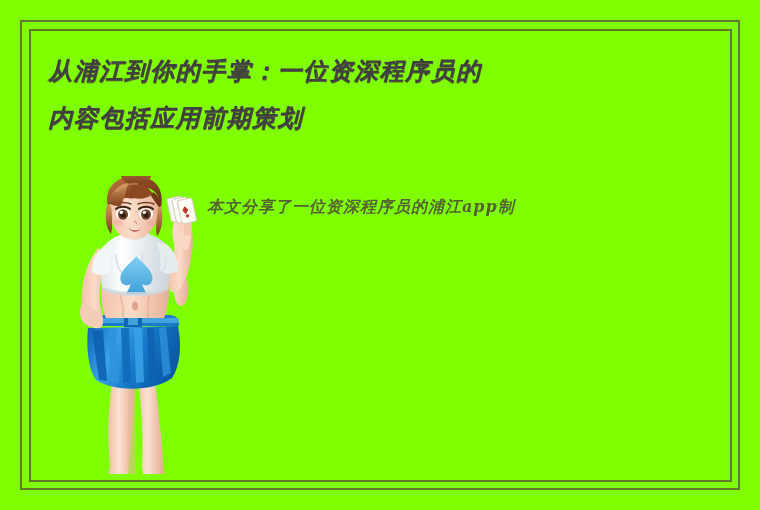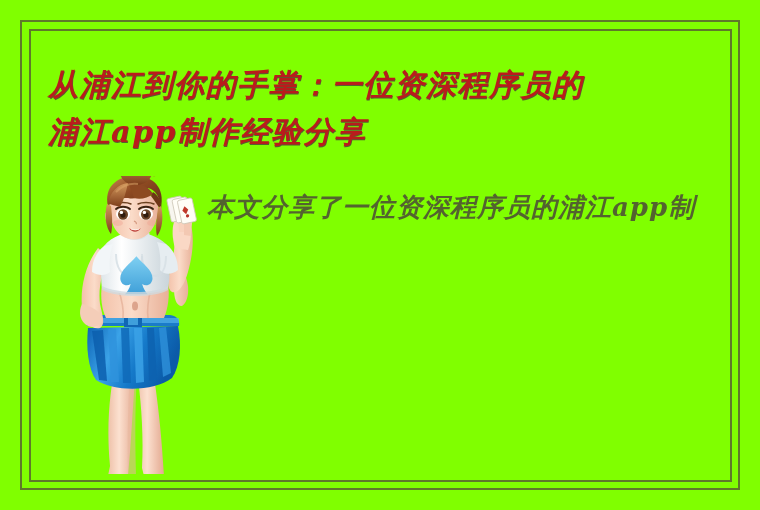--- a/index.html
+++ b/index.html
@@ -41,41 +41,41 @@
     height: 453px;
     border: 2px solid #5f7a2a;
     box-sizing: border-box;
     pointer-events: none;
   }
 
   
   #title {
     position: absolute;
     left: 48px;
-    top: 61px;
+    top: 47px;
     width: 672px;
-    color: #b91c1c;
+    color: #404040;
     font-family: "DejaVu Serif", serif;
-    font-size: 30px;
+    font-size: 24px;
     font-weight: 700;
     font-style: italic;
     line-height: 47px;
     letter-spacing: 1.5px;
     text-shadow: 0.5px 0.5px 0 #53632f;
   }
 
   
   #summary {
     position: absolute;
     left: 207px;
     top: 186px;
     width: 520px;
     color: #53632f;
     font-family: "DejaVu Serif", serif;
-    font-size: 26px;
+    font-size: 16px;
     font-weight: 700;
     font-style: italic;
     line-height: 42px;
     letter-spacing: 1px;
   }
 
   
   #figure {
     position: absolute;
     left: 58px;
@@ -252,20 +252,20 @@
     </svg>
   </div>
 
   <div class="figure-clip"></div>
 
   <div class="frame-outer frame-top-layer"></div>
   <div class="frame-inner frame-top-layer"></div>
 
   <div id="title">
     <div>从浦江到你的手掌：一位资深程序员的</div>
-    <div>浦江app制作经验分享</div>
+    <div>内容包括应用前期策划</div>
   </div>
 
   <div id="summary">
     <div>本文分享了一位资深程序员的浦江app制</div>
   </div>
 
 </div>
 
 </body></html>

